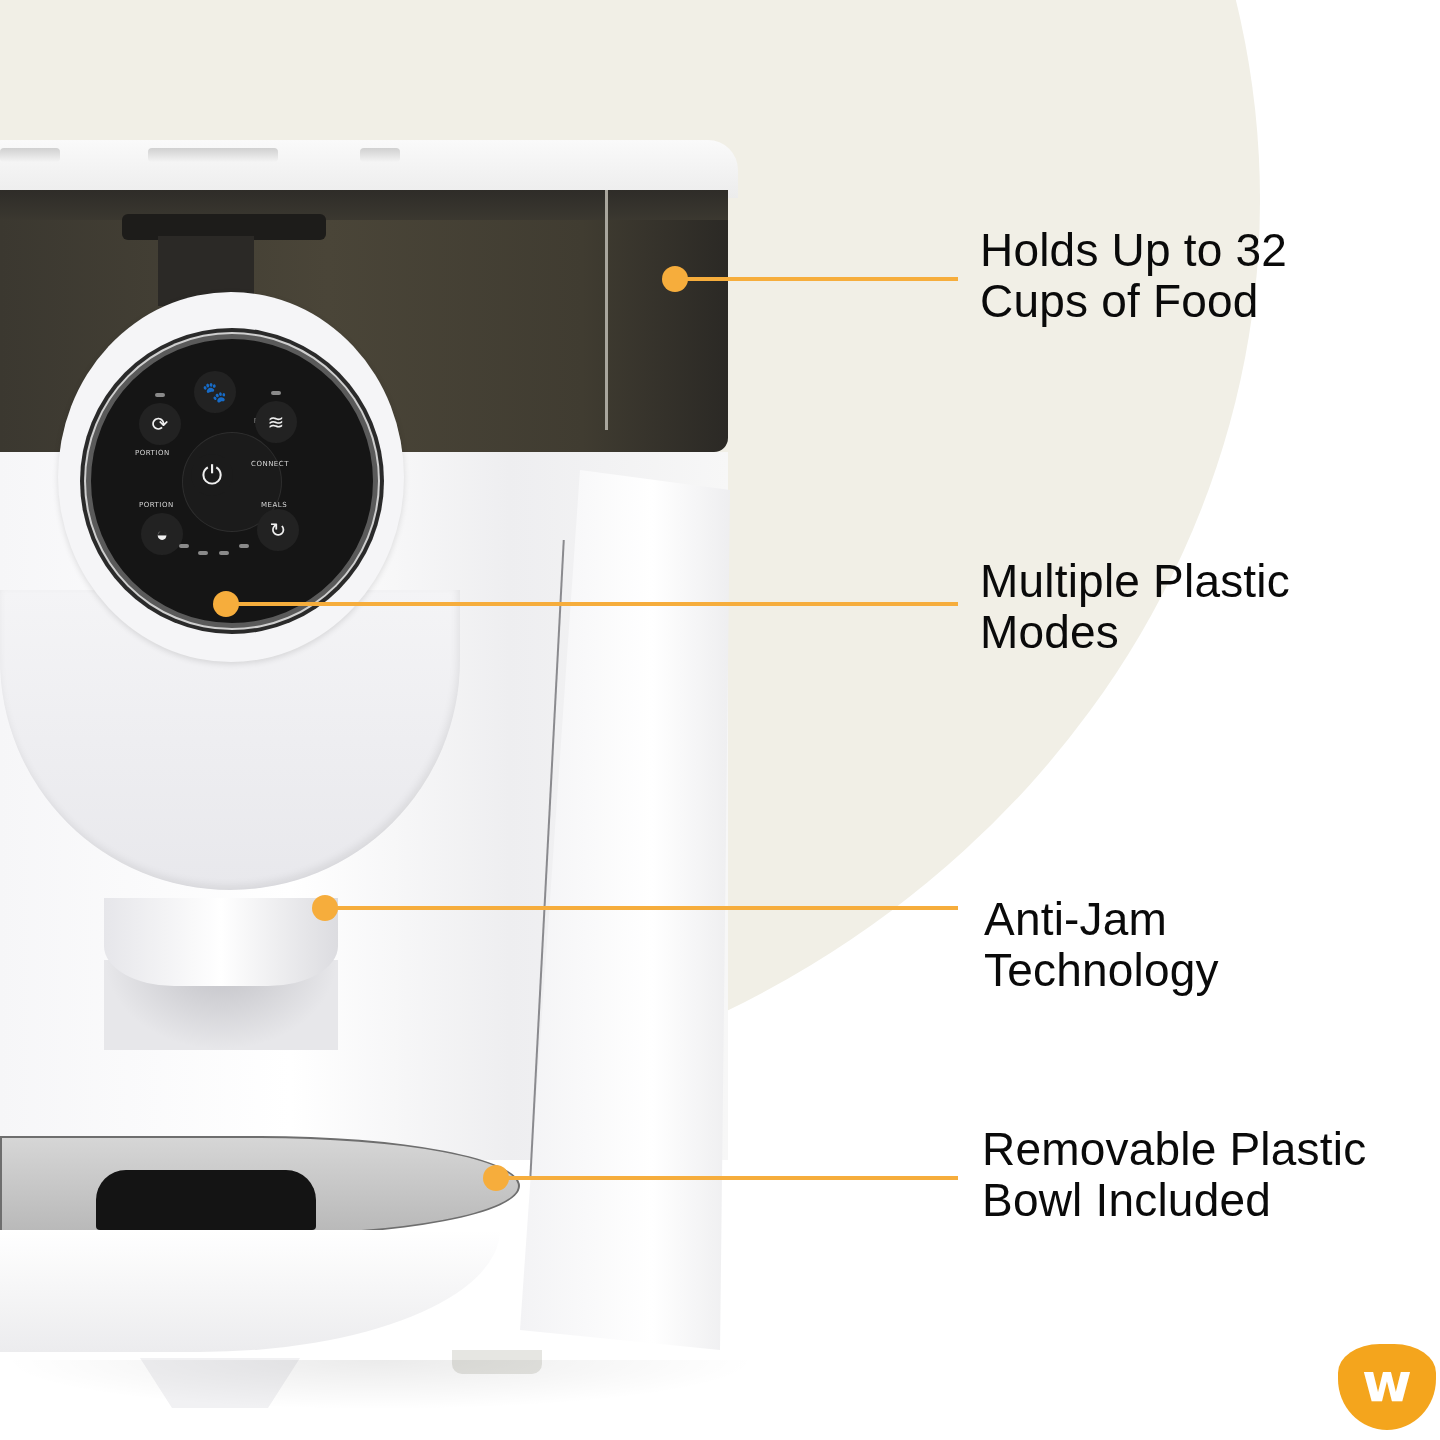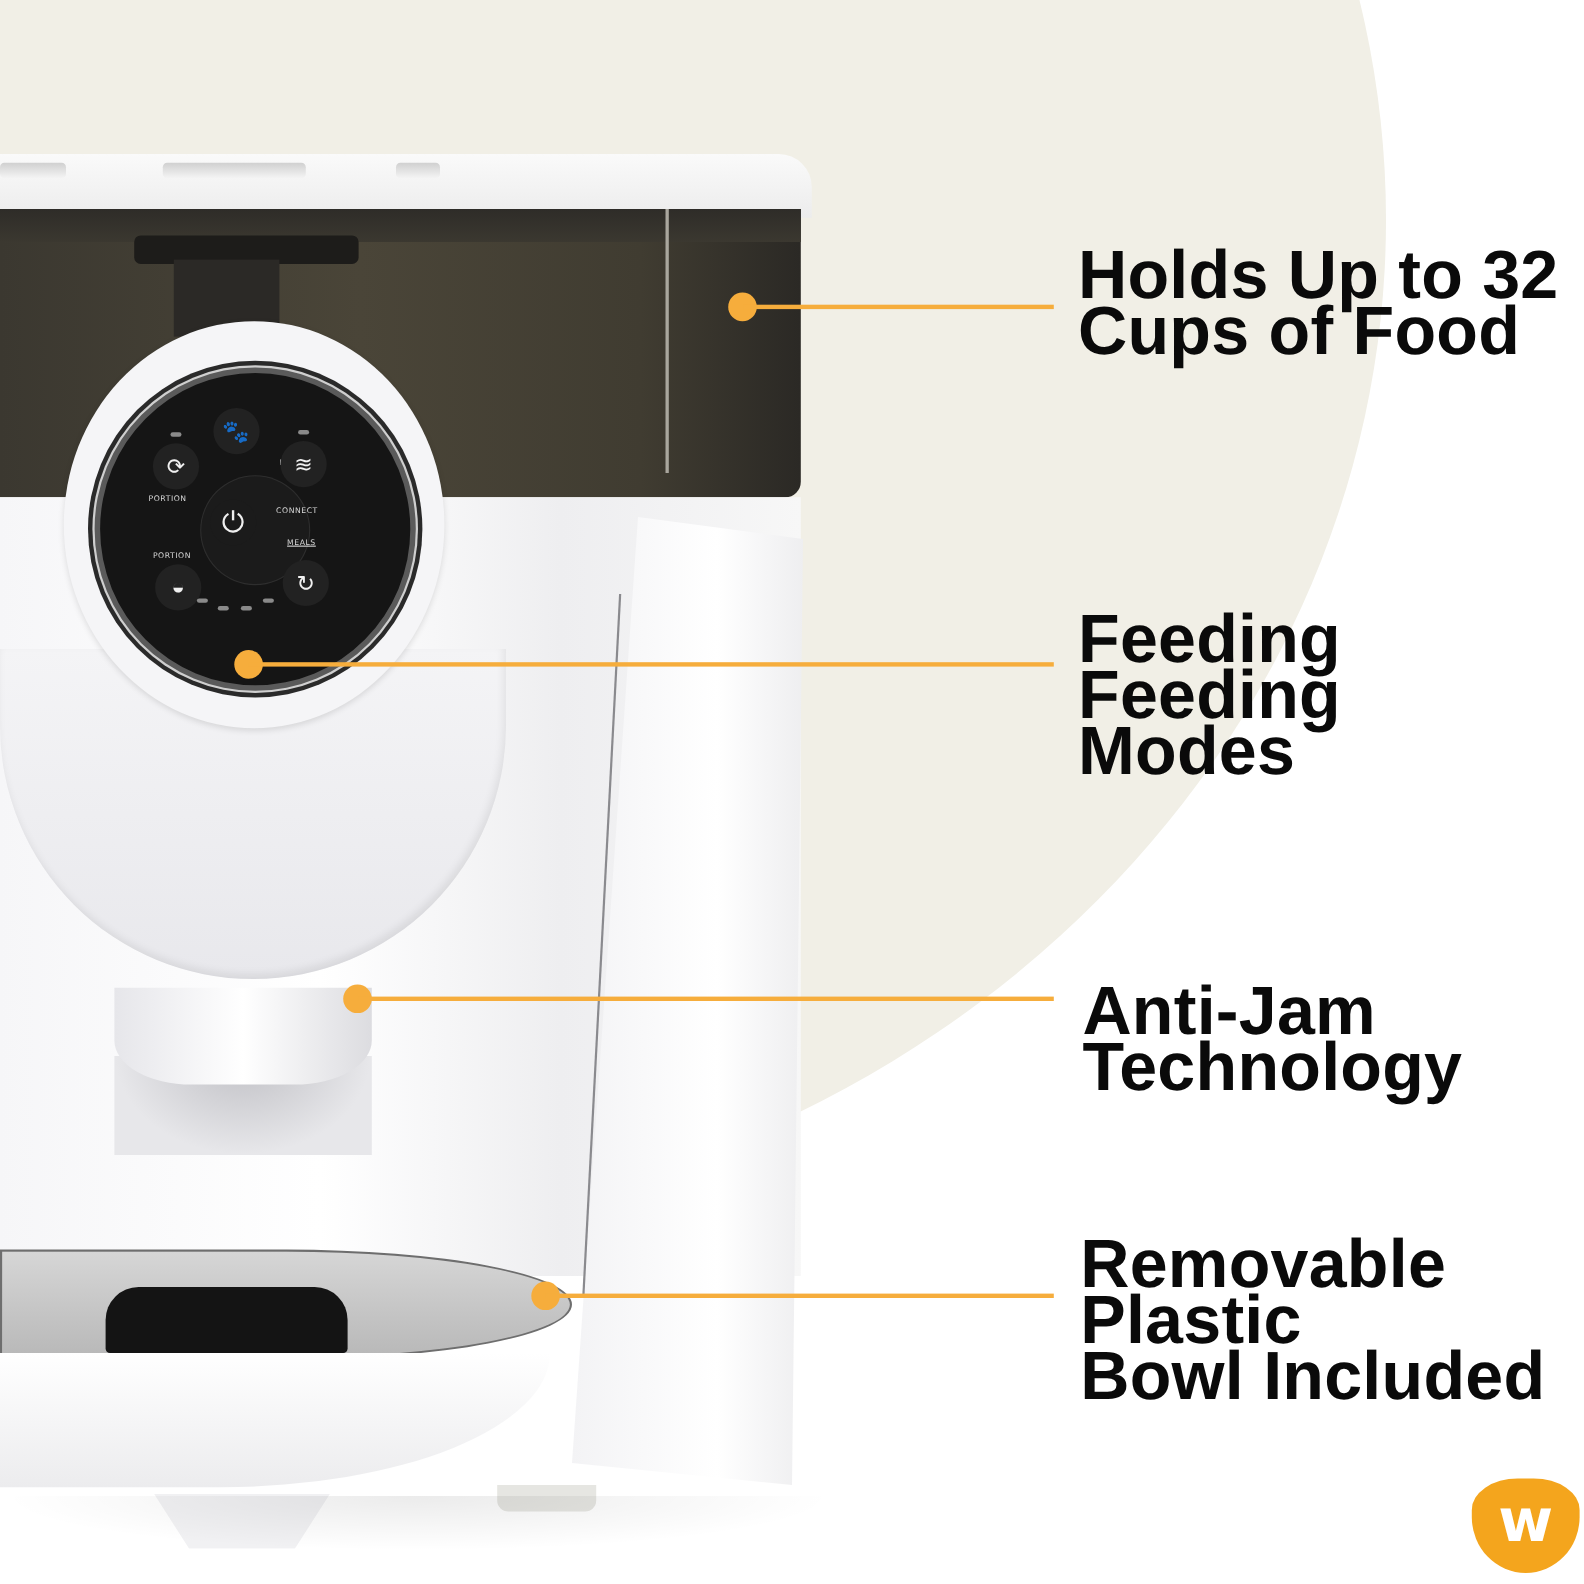--- a/index.html
+++ b/index.html
@@ -29,21 +29,21 @@
   .bowl-steel { position:absolute; left:0; top:46px; width:520px; height:100px; border-radius:0 50% 50% 0 / 0 50% 50% 0; background:linear-gradient(#d6d6d6,#b8b8b8); border:2px solid #6e6e6e; box-sizing:border-box; }
   .bowl-hole { position:absolute; left:96px; top:80px; width:220px; height:60px; background:#141414; border-radius:30px 30px 4px 4px; }
   .bowl-base { position:absolute; left:0; top:140px; width:500px; height:122px; background:linear-gradient(#ffffff,#ececee); border-radius:0 0 60% 0 / 0 0 100% 0; }
   .foot { position:absolute; left:140px; top:1358px; width:160px; height:50px; background:#f1f1f3; clip-path:polygon(0 0,100% 0,80% 100%,20% 100%); }
   .foot-r { position:absolute; left:452px; top:1350px; width:90px; height:24px; background:#e6e6e2; border-radius:0 0 10px 10px; }
   .ground-shadow { position:absolute; left:0; top:1360px; width:760px; height:50px; background:radial-gradient(ellipse at top,rgba(0,0,0,0.08),rgba(0,0,0,0) 70%); }
 
   .callout { position:absolute; left:0; width:1440px; height:1px; }
   .callout-dot { position:absolute; width:26px; height:26px; border-radius:50%; background:#f6ad3c; }
   .callout-line { position:absolute; height:4px; background:#f6ad3c; }
-  .callout-text { position:absolute; font-family:"Liberation Sans", sans-serif; font-weight:700; font-size:62px; line-height:51px; color:#0a0a0a; white-space:pre-line; letter-spacing:0.2px; }
+  .callout-text { position:absolute; font-family:"Liberation Sans", sans-serif; font-weight:400; font-size:46px; line-height:51px; color:#0a0a0a; white-space:pre-line; letter-spacing:0.2px; }
 
   .logo { position:absolute; left:1338px; top:1344px; width:98px; height:86px; background:#f4a51d; border-radius:46% 46% 54% 54% / 36% 36% 64% 64%; display:flex; align-items:center; justify-content:center; }
   .logo-glyph { color:#ffffff; font-family:"DejaVu Sans", sans-serif; font-weight:700; font-size:54px; line-height:1; margin-top:-8px; }
 </style>
 </head>
 <body>
 
 <div class="bg-blob"></div>
 
 <div class="product">
@@ -89,21 +89,21 @@
 
     <div class="btn" style="left:100px;top:115px;background:#1b1b1b;">
       <span style="font-size:26px;">⏻</span>
     </div>
 
     <span class="btn-label" style="left:48px;top:162px;">PORTION</span>
     <div class="btn" style="left:50px;top:174px;">
       <span>◒</span>
     </div>
 
-    <span class="btn-label" style="left:170px;top:150px;text-decoration:underline;">MEALS</span>
+    <span class="btn-label" style="left:170px;top:162px;">MEALS</span>
     <div class="btn" style="left:166px;top:170px;">
       <span>↻</span>
     </div>
 
     <div class="led" style="left:88px;top:205px;"></div>
     <div class="led" style="left:107px;top:212px;"></div>
     <div class="led" style="left:128px;top:212px;"></div>
     <div class="led" style="left:148px;top:205px;"></div>
   </div>
 
@@ -120,21 +120,21 @@
 <div class="callout" style="top:279px;">
   <div class="callout-dot" style="left:662px;top:-13px;"></div>
   <div class="callout-line" style="left:676px;width:282px;top:-2px;"></div>
   <div class="callout-text" style="left:980px;top:-54px;">Holds Up to 32
 Cups of Food</div>
 </div>
 
 <div class="callout" style="top:604px;">
   <div class="callout-dot" style="left:213px;top:-13px;"></div>
   <div class="callout-line" style="left:226px;width:732px;top:-2px;"></div>
-  <div class="callout-text" style="left:980px;top:-48px;">Feeding Feeding
+  <div class="callout-text" style="left:980px;top:-48px;">Multiple Plastic
 Modes</div>
 </div>
 
 <div class="callout" style="top:908px;">
   <div class="callout-dot" style="left:312px;top:-13px;"></div>
   <div class="callout-line" style="left:326px;width:632px;top:-2px;"></div>
   <div class="callout-text" style="left:984px;top:-54px;margin-top:40px;">Anti-Jam
 Technology</div>
 </div>
 

